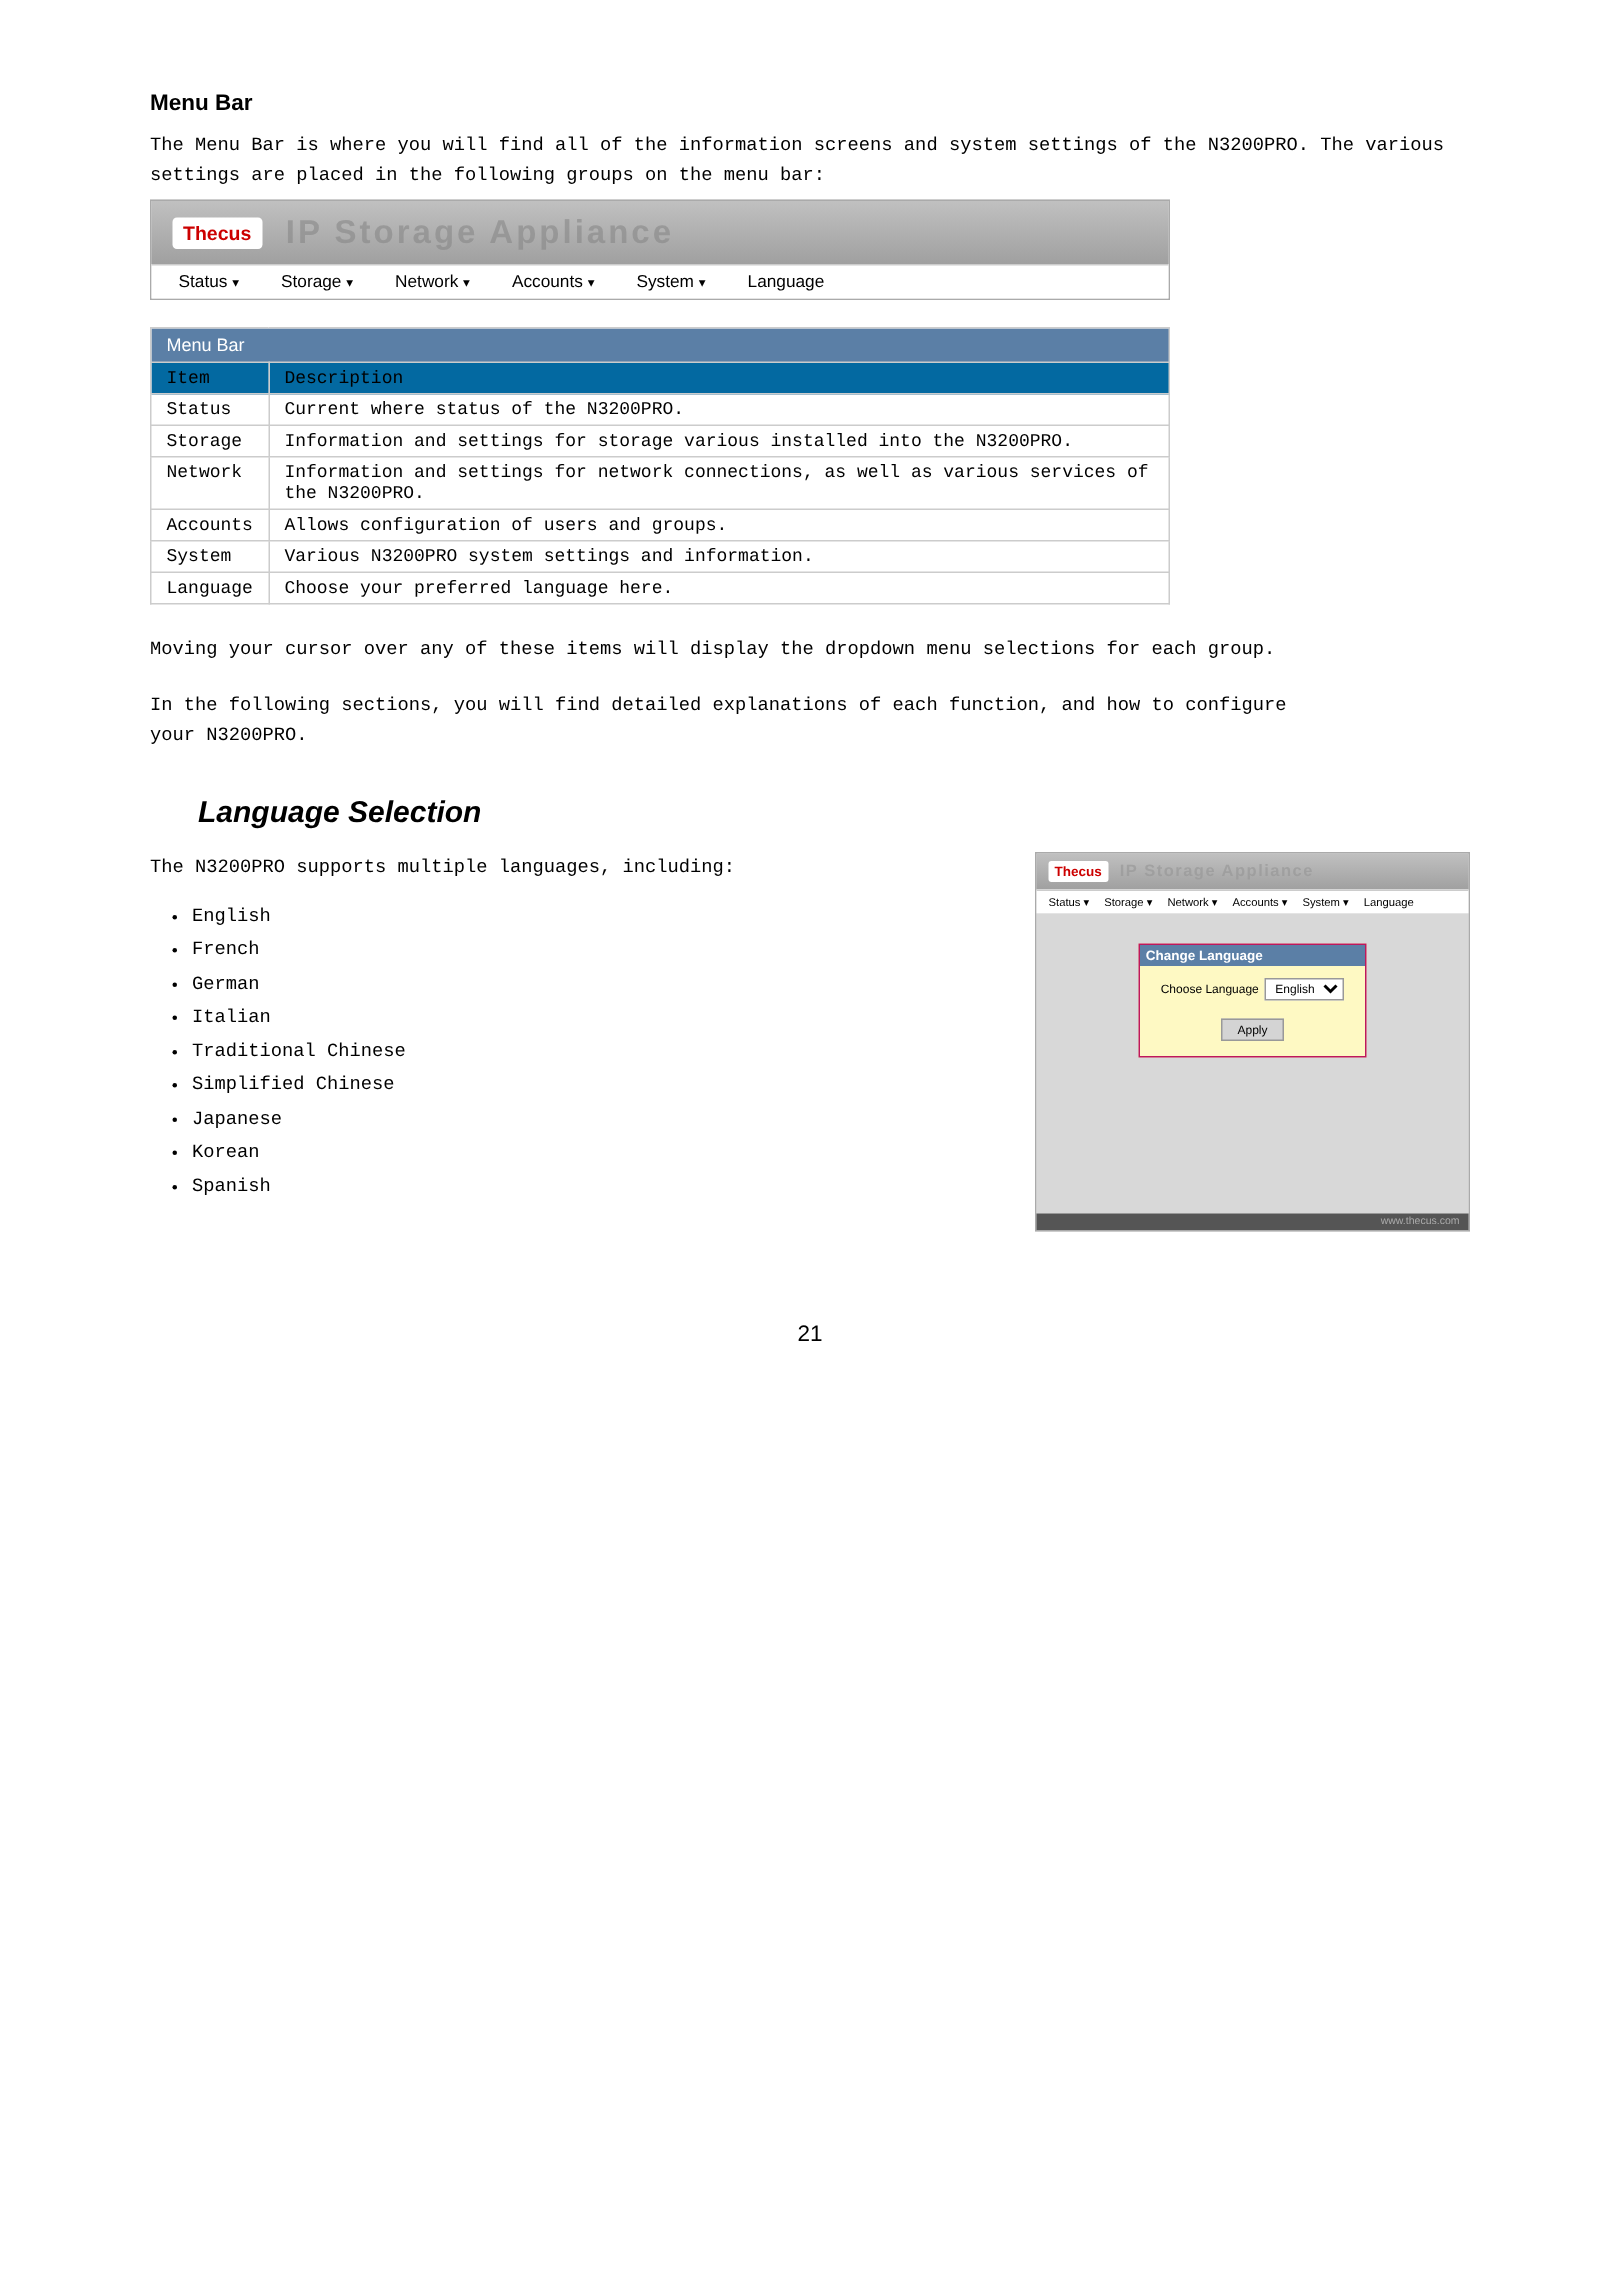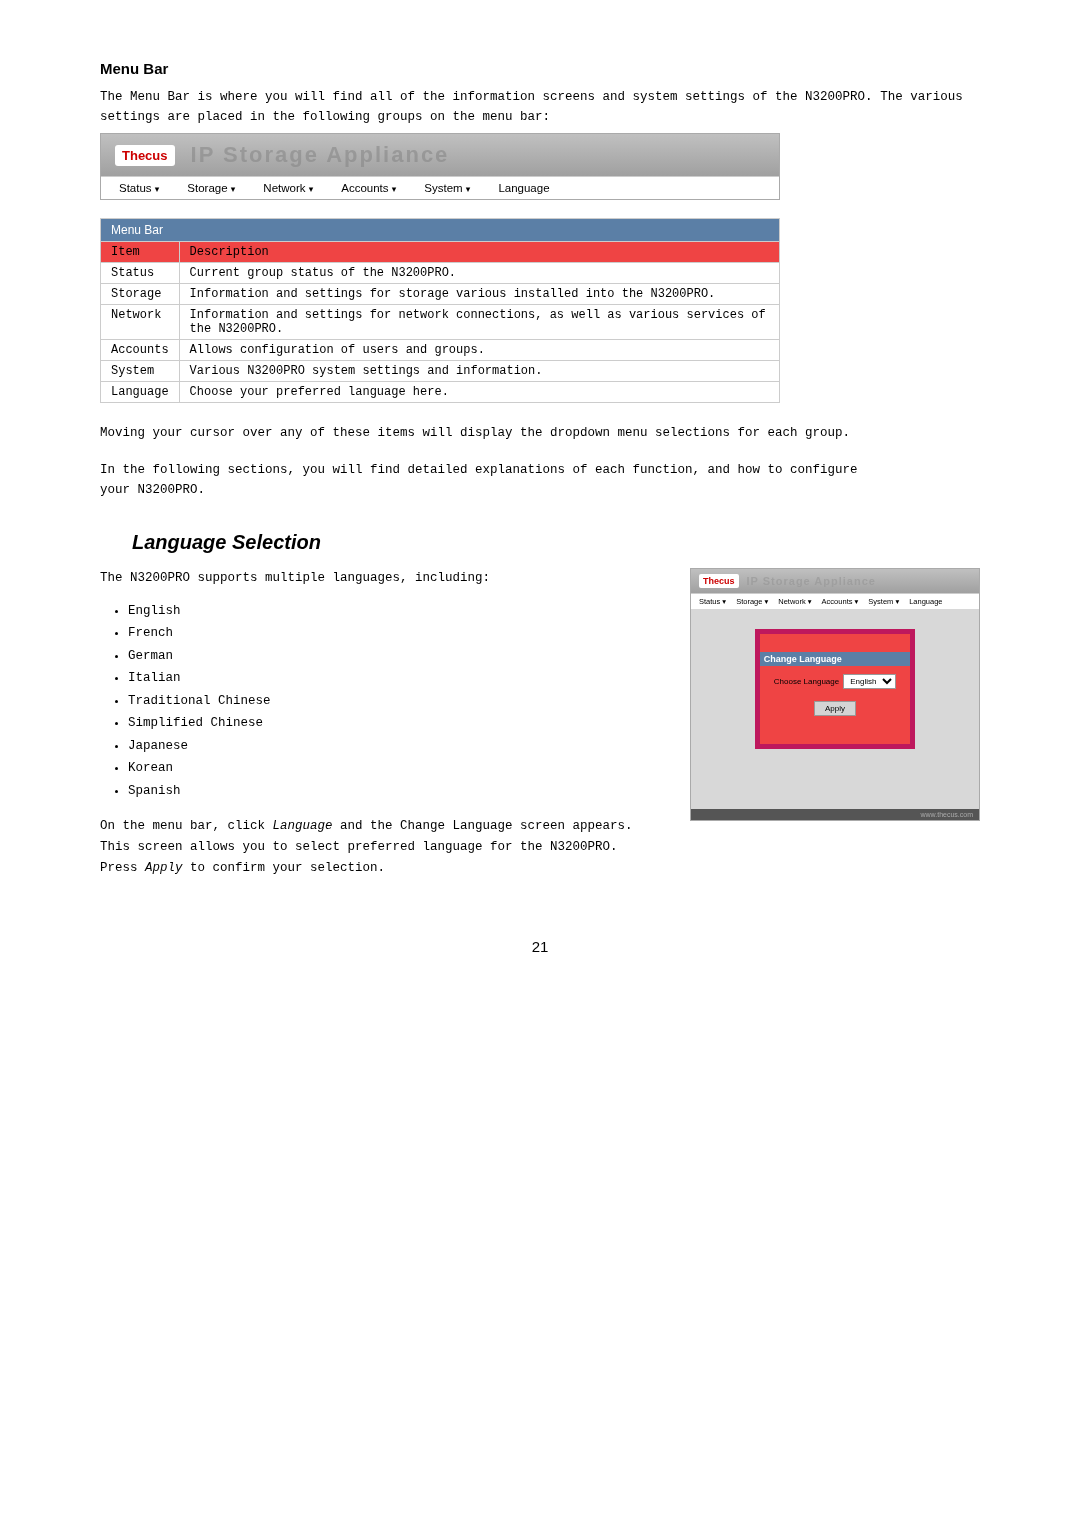--- a/index.html
+++ b/index.html
@@ -93,21 +93,21 @@
 
     .menu-table .table-header-row td {
       background-color: #5b7fa6;
       color: #ffffff;
       padding: 4px 10px;
       font-family: Arial, sans-serif;
       font-size: 12px;
     }
 
     .menu-table .col-header td {
-      background: #ef4444;
+      background: #0369a1;
       padding: 3px 10px;
       font-weight: normal;
     }
 
     .menu-table tr td {
       border: 1px solid #cccccc;
       padding: 3px 10px;
       vertical-align: top;
     }
 
@@ -217,23 +217,23 @@
     .lang-mockup-body {
       background: #d8d8d8;
       min-height: 200px;
       padding: 20px 10px;
       display: flex;
       justify-content: center;
       align-items: flex-start;
     }
 
     .change-lang-box {
-      background: #ef4444;
-      border: 5px solid #be185d;
-      padding: 28px 14px;
+      background: #fef9c3;
+      border: 1px solid #be185d;
+      padding: 10px 14px;
       font-size: 9px;
       font-family: Arial, sans-serif;
       min-width: 120px;
     }
 
     .change-lang-box .box-title {
       font-weight: bold;
       font-size: 9px;
       margin-bottom: 6px;
       background: #5b7fa6;
@@ -310,21 +310,21 @@
   <tbody>
       <tr class="table-header-row">
     <td colspan="2">Menu Bar</td>
   </tr>
   <tr class="col-header">
     <td>Item</td>
     <td>Description</td>
   </tr>
   <tr>
     <td>Status</td>
-    <td>Current group status of the N3200PRO.</td>
+    <td>Current where status of the N3200PRO.</td>
   </tr>
   <tr>
     <td>Storage</td>
     <td>Information and settings for storage various installed into the N3200PRO.</td>
   </tr>
   <tr>
     <td>Network</td>
     <td>Information and settings for network connections, as well as various services of the N3200PRO.</td>
   </tr>
   <tr>
@@ -354,23 +354,20 @@
       <li>English</li>
       <li>French</li>
       <li>German</li>
       <li>Italian</li>
       <li>Traditional Chinese</li>
       <li>Simplified Chinese</li>
       <li>Japanese</li>
       <li>Korean</li>
       <li>Spanish</li>
     </ul>
-    <p class="lang-note">
-      <span>On the menu bar, click </span><em>Language</em><span> and the Change Language screen appears. This screen allows you to select preferred language for the N3200PRO. Press </span><em>Apply</em><span> to confirm your selection.</span>
-    </p>
   </div>
 
   <div class="lang-mockup">
     <div class="lang-mockup-header">
       <span class="lang-mockup-logo">Thecus</span>
       <span class="lang-mockup-title">IP Storage Appliance</span>
     </div>
     <div class="lang-mockup-nav">
       <span>Status ▾</span>
       <span>Storage ▾</span>

